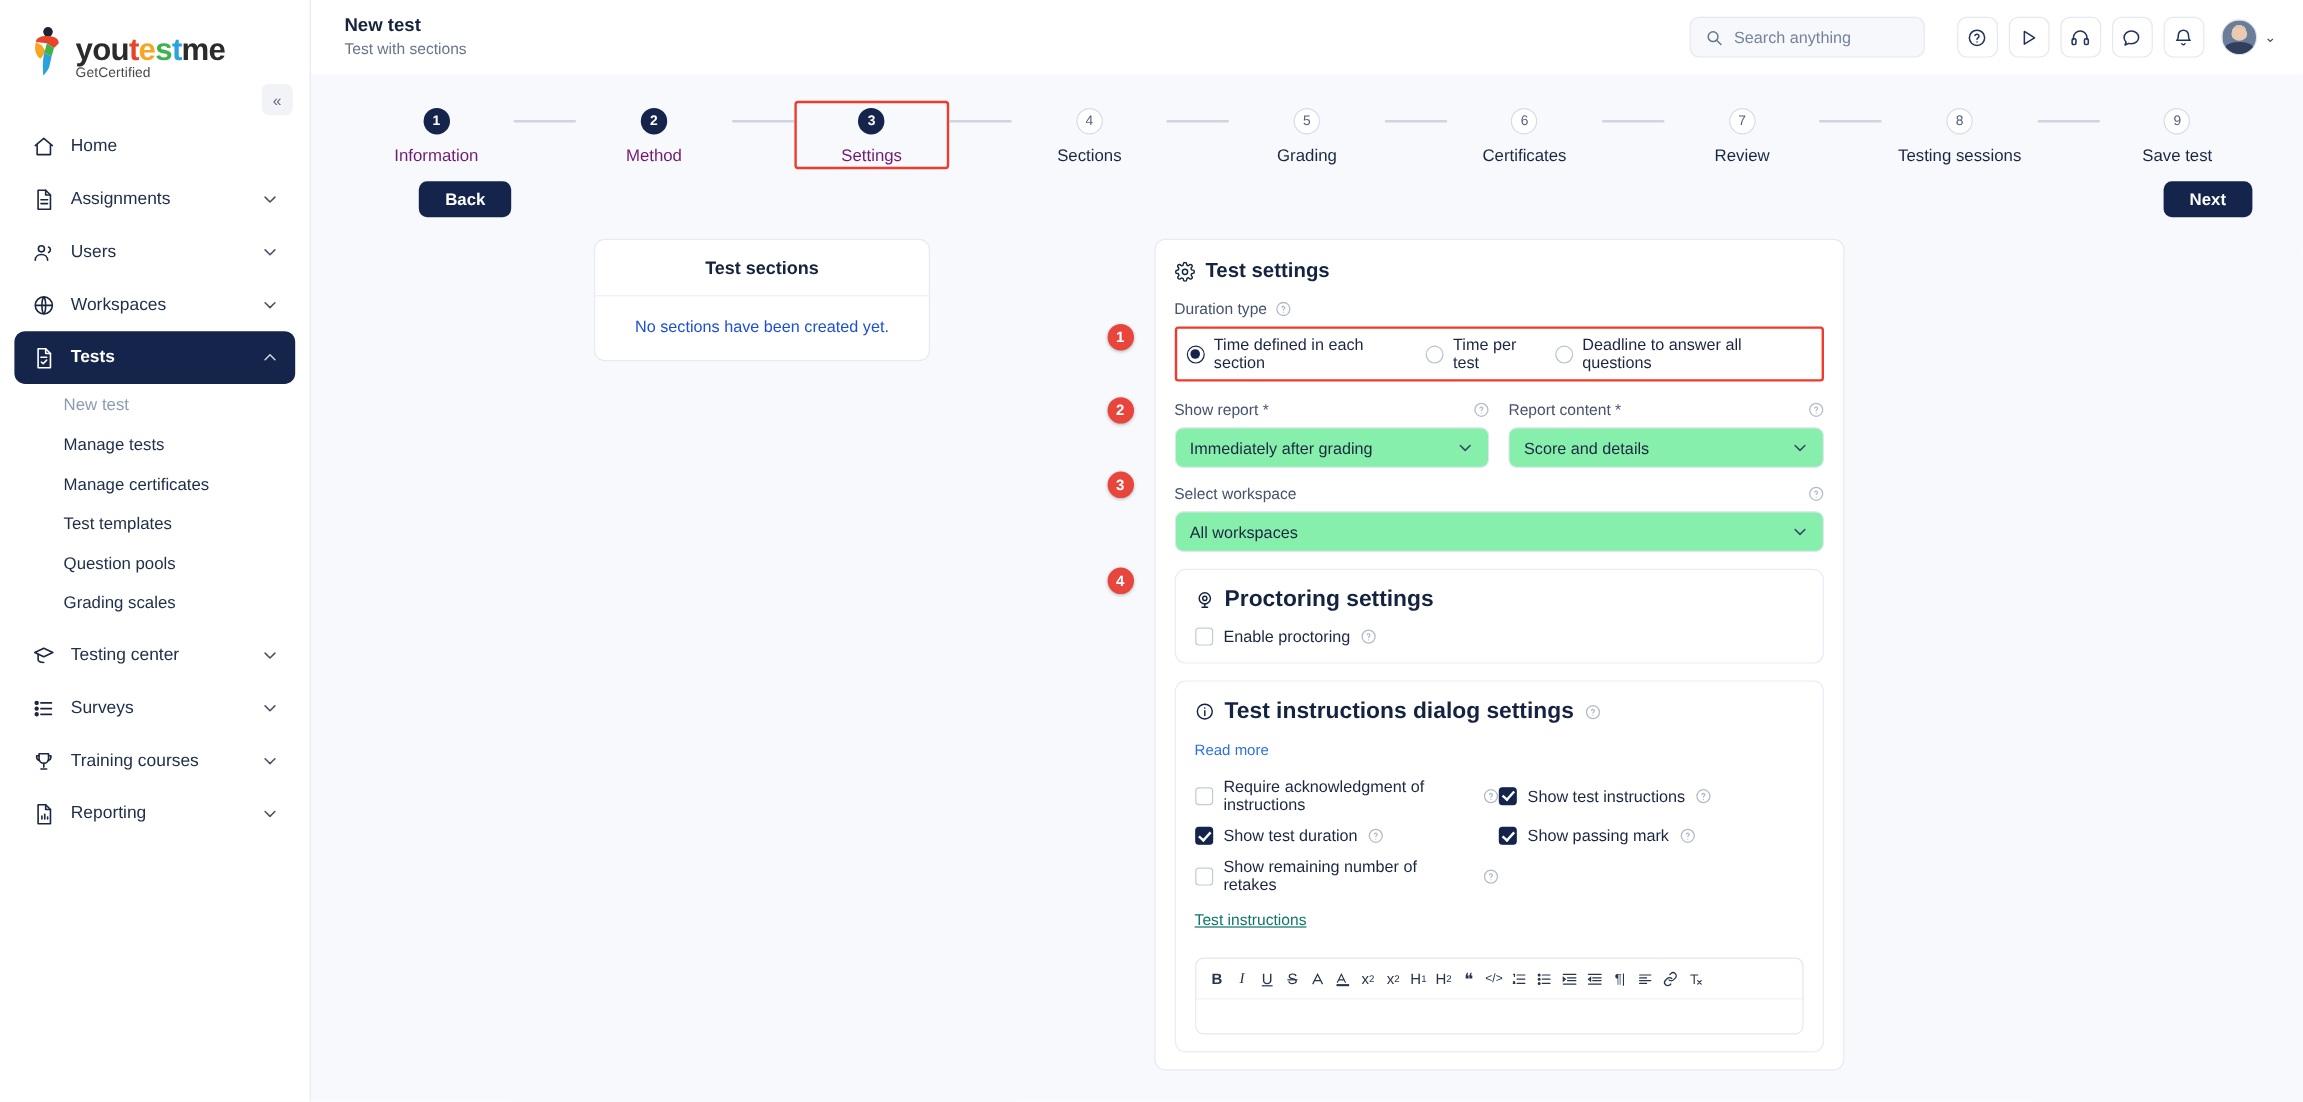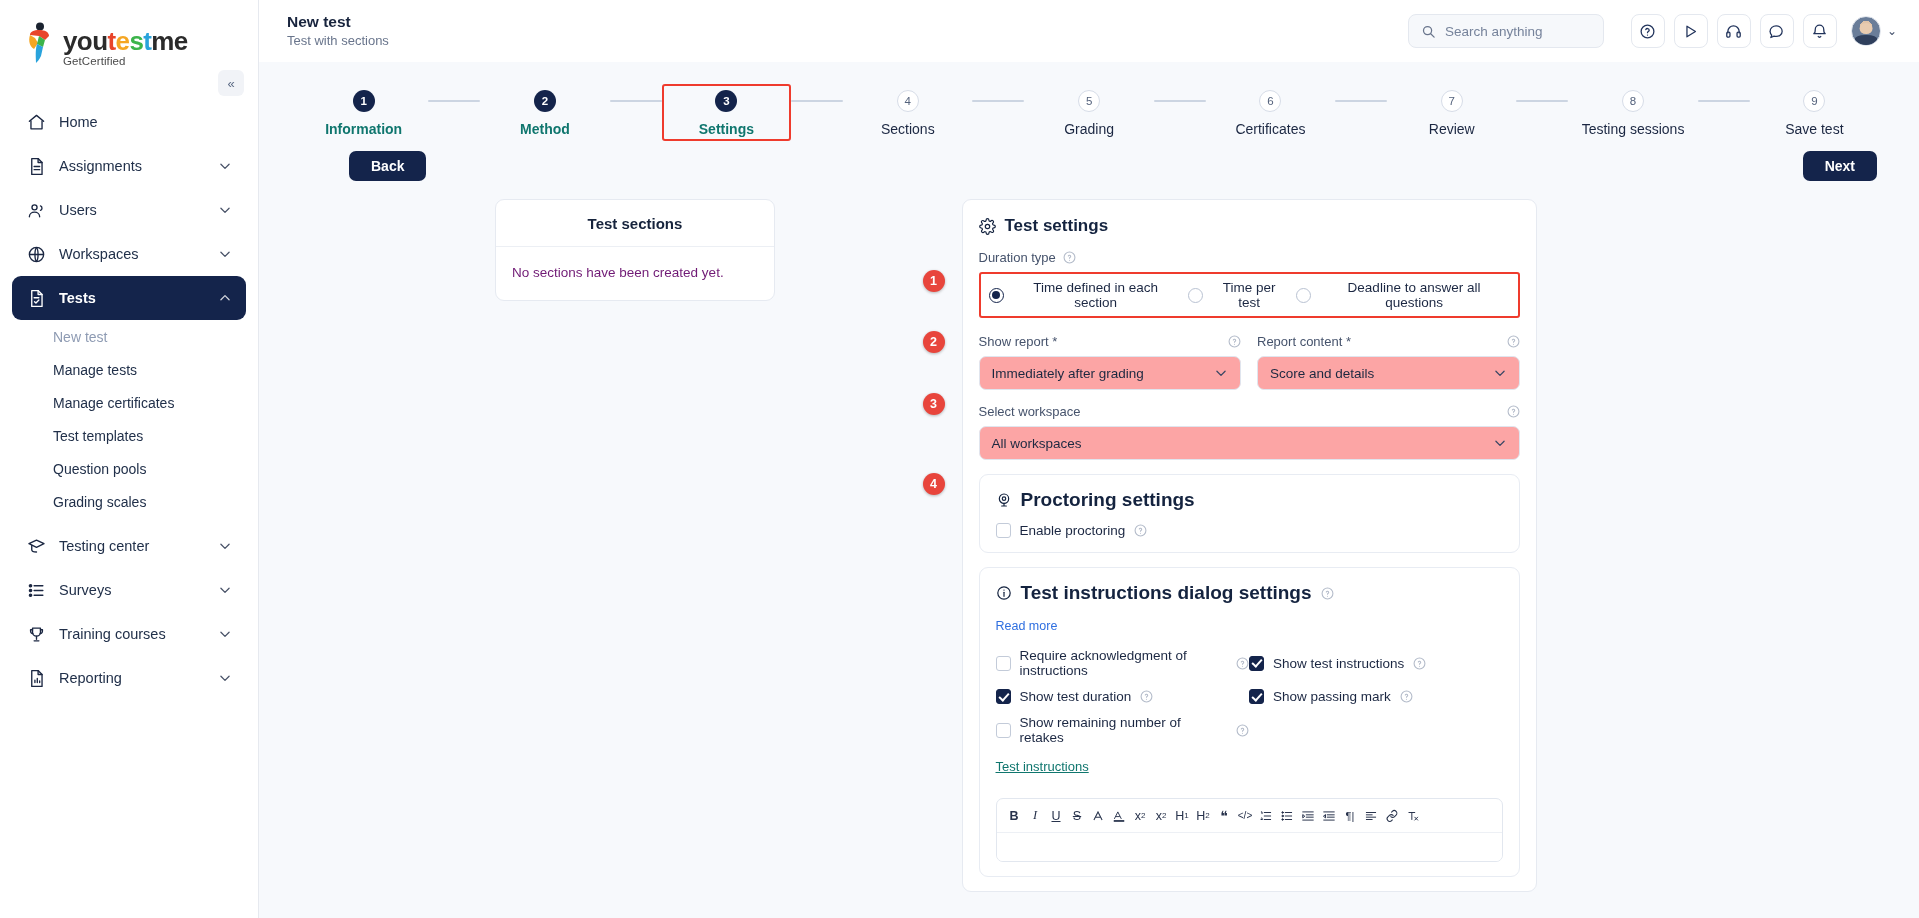--- a/index.html
+++ b/index.html
@@ -97,21 +97,21 @@
     padding: 22px 40px 0 40px; gap: 0;
   }
   .step { display: flex; flex-direction: column; align-items: center; width: 136px; position: relative; padding: 6px 0 4px; }
   .step.highlighted { border: 2px solid #ef3b2d; border-radius: 3px; padding: 4px 0 2px; }
   .step .circle {
     width: 22px; height: 22px; border-radius: 50%; display: flex; align-items: center;
     justify-content: center; font-size: 11.5px; font-weight: 700;
   }
   .step.done .circle { background: #14244b; color: #fff; }
   .step.todo .circle { background: #fff; border: 1.5px solid #d7dde8; color: #54627c; font-weight: 400; }
-  .step .name { margin-top: 9px; font-size: 14px; color: #0f766e; font-weight: 700; white-space: nowrap; }
+  .step .name { margin-top: 9px; font-size: 14px; color: #701a75; font-weight: 400; white-space: nowrap; }
   .step.todo .name { font-weight: 400; color: #1b2742; }
   .connector { width: 52px; height: 2px; background: #ccd5e2; margin-top: 16px; border-radius: 2px; flex: 0 0 52px; }
 
   .btn-row { display: flex; padding: 10px 42px 0 90px; align-items: center; }
   .btn {
     background: #14244b; color: #fff; border: none; border-radius: 7px;
     font-size: 14px; font-weight: 700; padding: 0 22px; height: 30px; cursor: pointer;
     font-family: "Liberation Sans", sans-serif;
   }
   .btn-spacer { flex: 1; }
@@ -120,50 +120,50 @@
   .columns { display: flex; padding: 18px 40px 0 40px; gap: 0; position: relative; }
   .col-left { width: 320px; flex: 0 0 320px; padding-left: 196px; }
   .card {
     background: #fff; border: 1px solid #e6eaf1; border-radius: 9px;
   }
   .sections-card { width: 280px; }
   .sections-head {
     text-align: center; font-size: 15px; font-weight: 700; color: #16233c;
     padding: 15px 0 14px; border-bottom: 1px solid #eceff4;
   }
-  .sections-body { padding: 18px 16px 20px; font-size: 13.5px; color: #701a75; }
+  .sections-body { padding: 18px 16px 20px; font-size: 13.5px; color: #1d4ed8; text-align: center; }
 
   .col-mid { flex: 1; display: flex; justify-content: center; }
   .settings-card { width: 575px; background:#fff; border:1px solid #e6eaf1; border-radius: 9px; padding: 16px 16px 0; position: relative; }
   .settings-title { display: flex; align-items: center; gap: 9px; font-size: 17px; font-weight: 700; color: #14233f; margin-bottom: 14px; }
 
   .field-label { font-size: 13px; color: #46536c; display: flex; align-items: center; gap: 7px; margin-bottom: 7px; }
 
   .radio-row {
     display: flex; align-items: center; gap: 8px; border: 2px solid #ef3b2d;
-    border-radius: 3px; padding: 6px 8px; margin-bottom: 16px; text-align: center;
+    border-radius: 3px; padding: 6px 8px; margin-bottom: 16px;
   }
   .radio-opt { display: flex; align-items: center; gap: 8px; font-size: 13.5px; color: #1b2742; cursor: pointer; }
   .radio {
     width: 15px; height: 15px; border-radius: 50%; border: 1.5px solid #b9c2d2;
     background: #fff; flex: 0 0 15px; position: relative;
   }
   .radio.sel { border-color: #14244b; }
   .radio.sel::after {
     content: ""; position: absolute; left: 2.5px; top: 2.5px; width: 8px; height: 8px;
     border-radius: 50%; background: #14244b;
   }
 
   .two-col { display: flex; gap: 16px; margin-bottom: 14px; justify-content: space-between; }
   .fcol { flex: 1; }
   .label-line { display: flex; align-items: center; margin-bottom: 7px; }
   .label-line .lt { font-size: 13px; color: #46536c; }
   .label-line .sp { flex: 1; }
   .select {
-    height: 34px; border: 1px solid #e0e5ee; border-radius: 7px; background: #fca5a5;
+    height: 34px; border: 1px solid #e0e5ee; border-radius: 7px; background: #86efac;
     display: flex; align-items: center; padding: 0 12px; font-size: 13.5px; color: #1c2840;
     cursor: pointer;
   }
   .select .val { flex: 1; }
 
   .sub-card { border: 1px solid #e8ecf3; border-radius: 9px; padding: 14px 16px 14px; margin-bottom: 14px; }
   .sub-title { display: flex; align-items: center; gap: 9px; font-size: 19px; font-weight: 700; color: #14233f; margin-bottom: 12px; }
   .sub-desc { font-size: 12.5px; color: #6b7890; line-height: 1.5; max-width: 505px; }
   .read-more { font-size: 12.5px; color: #2f6fe0; cursor: pointer; margin-top: 1px; display: inline-block; }
 

